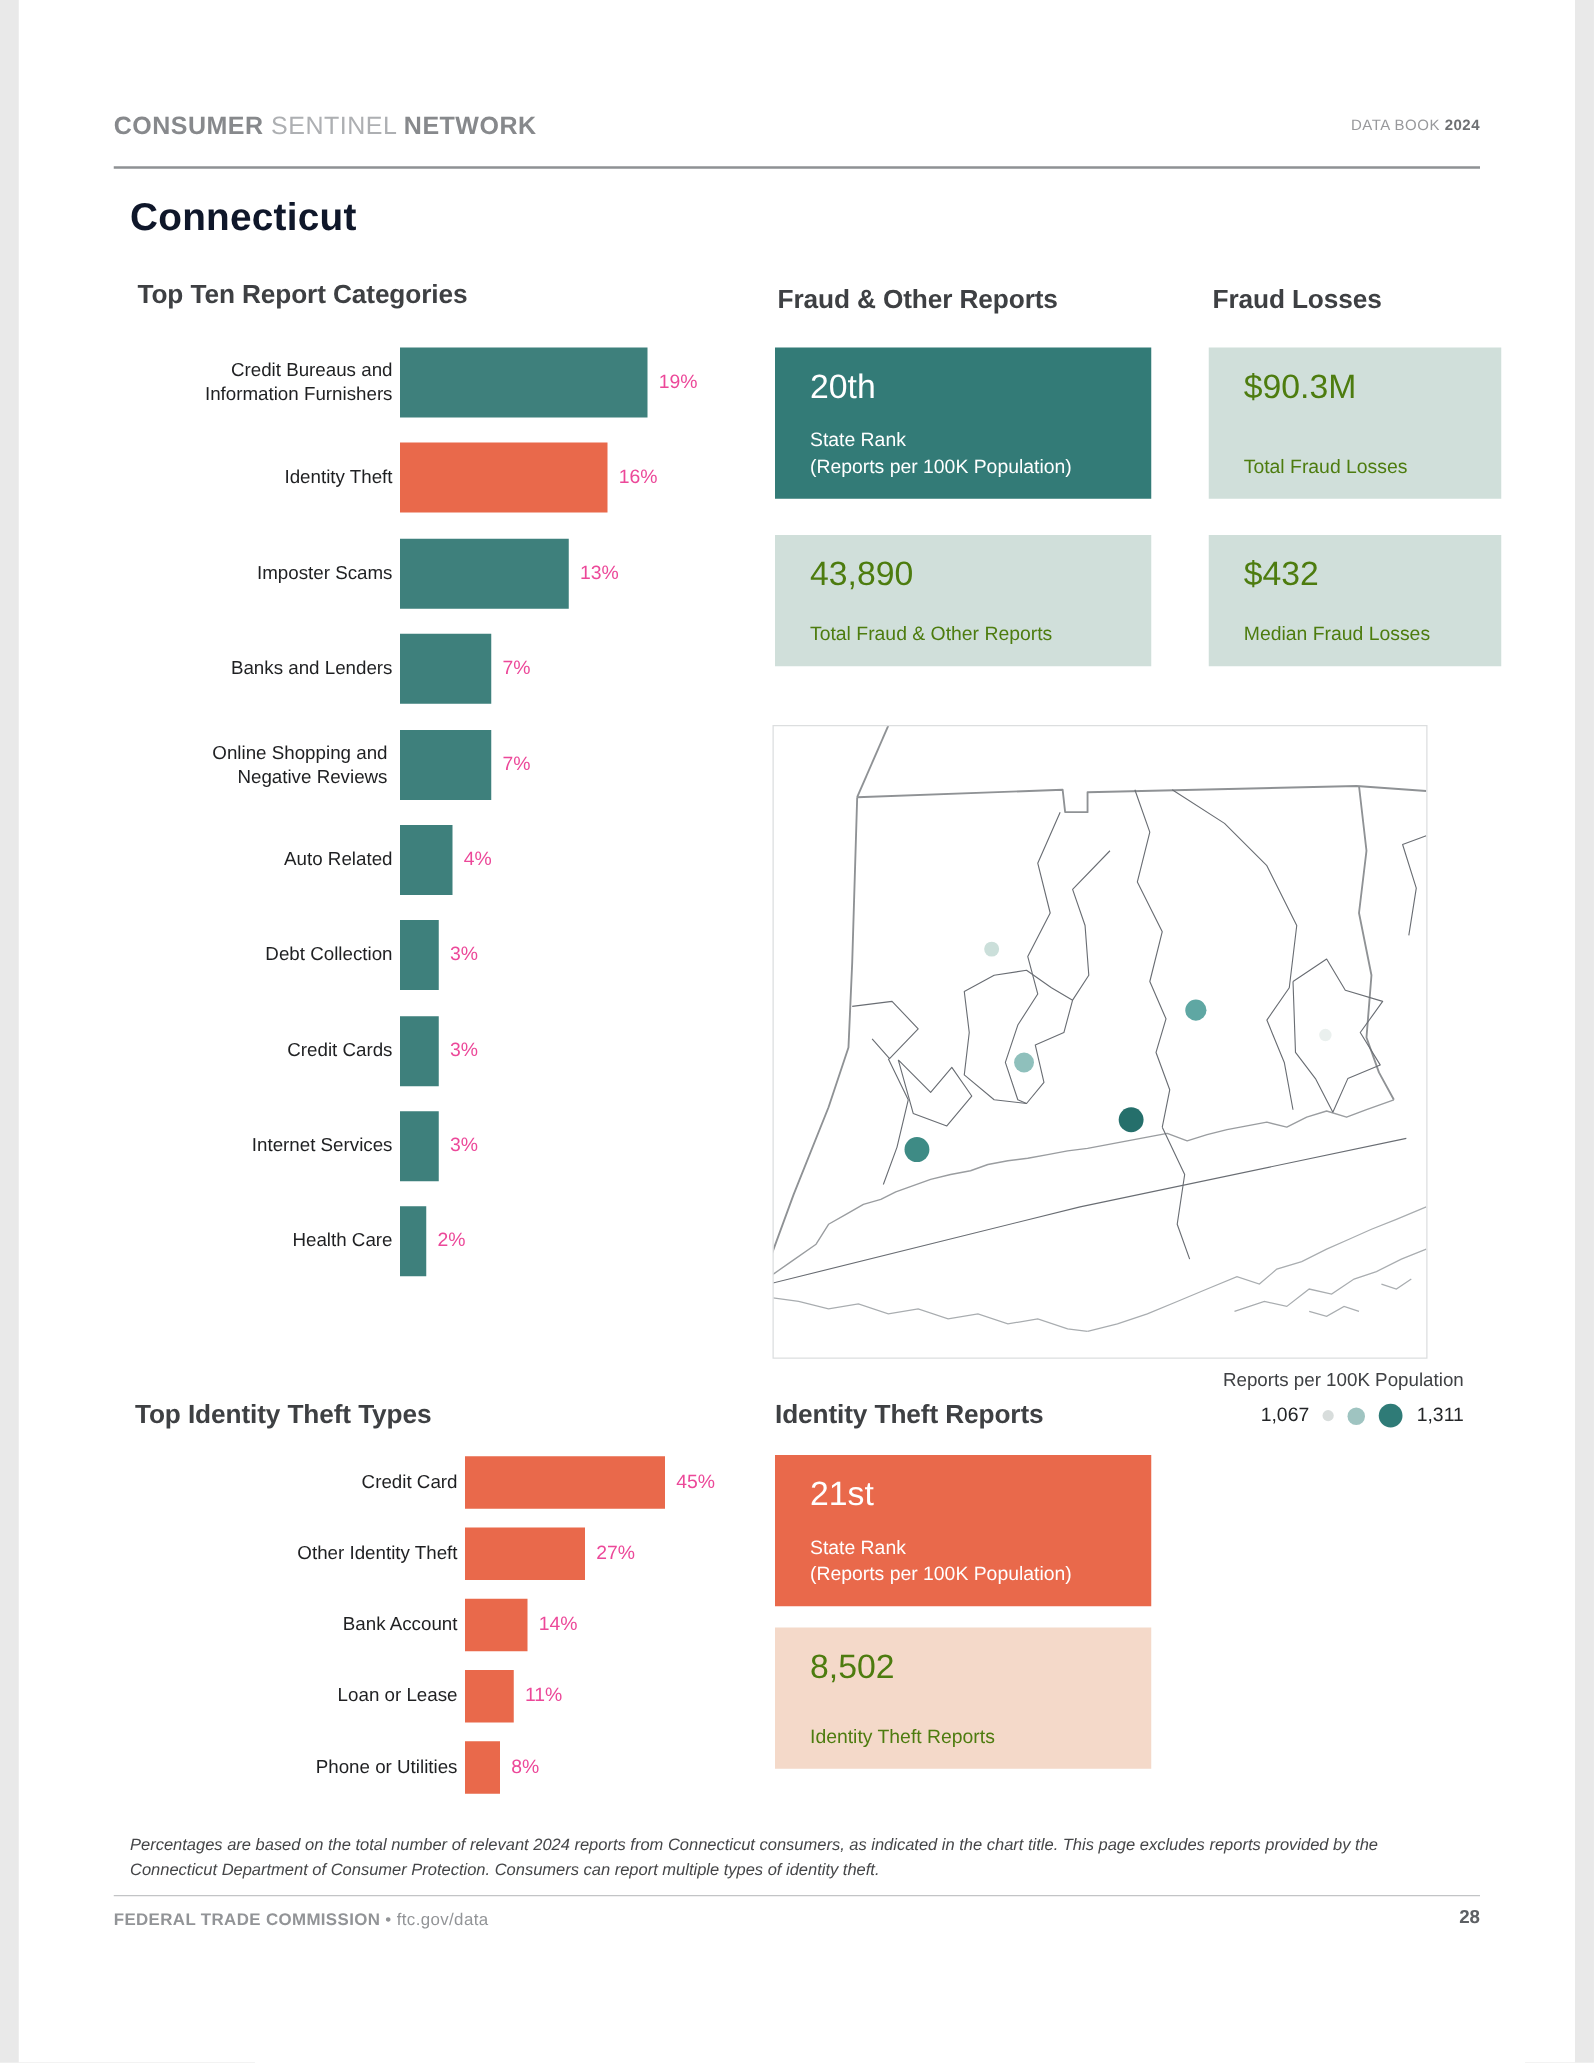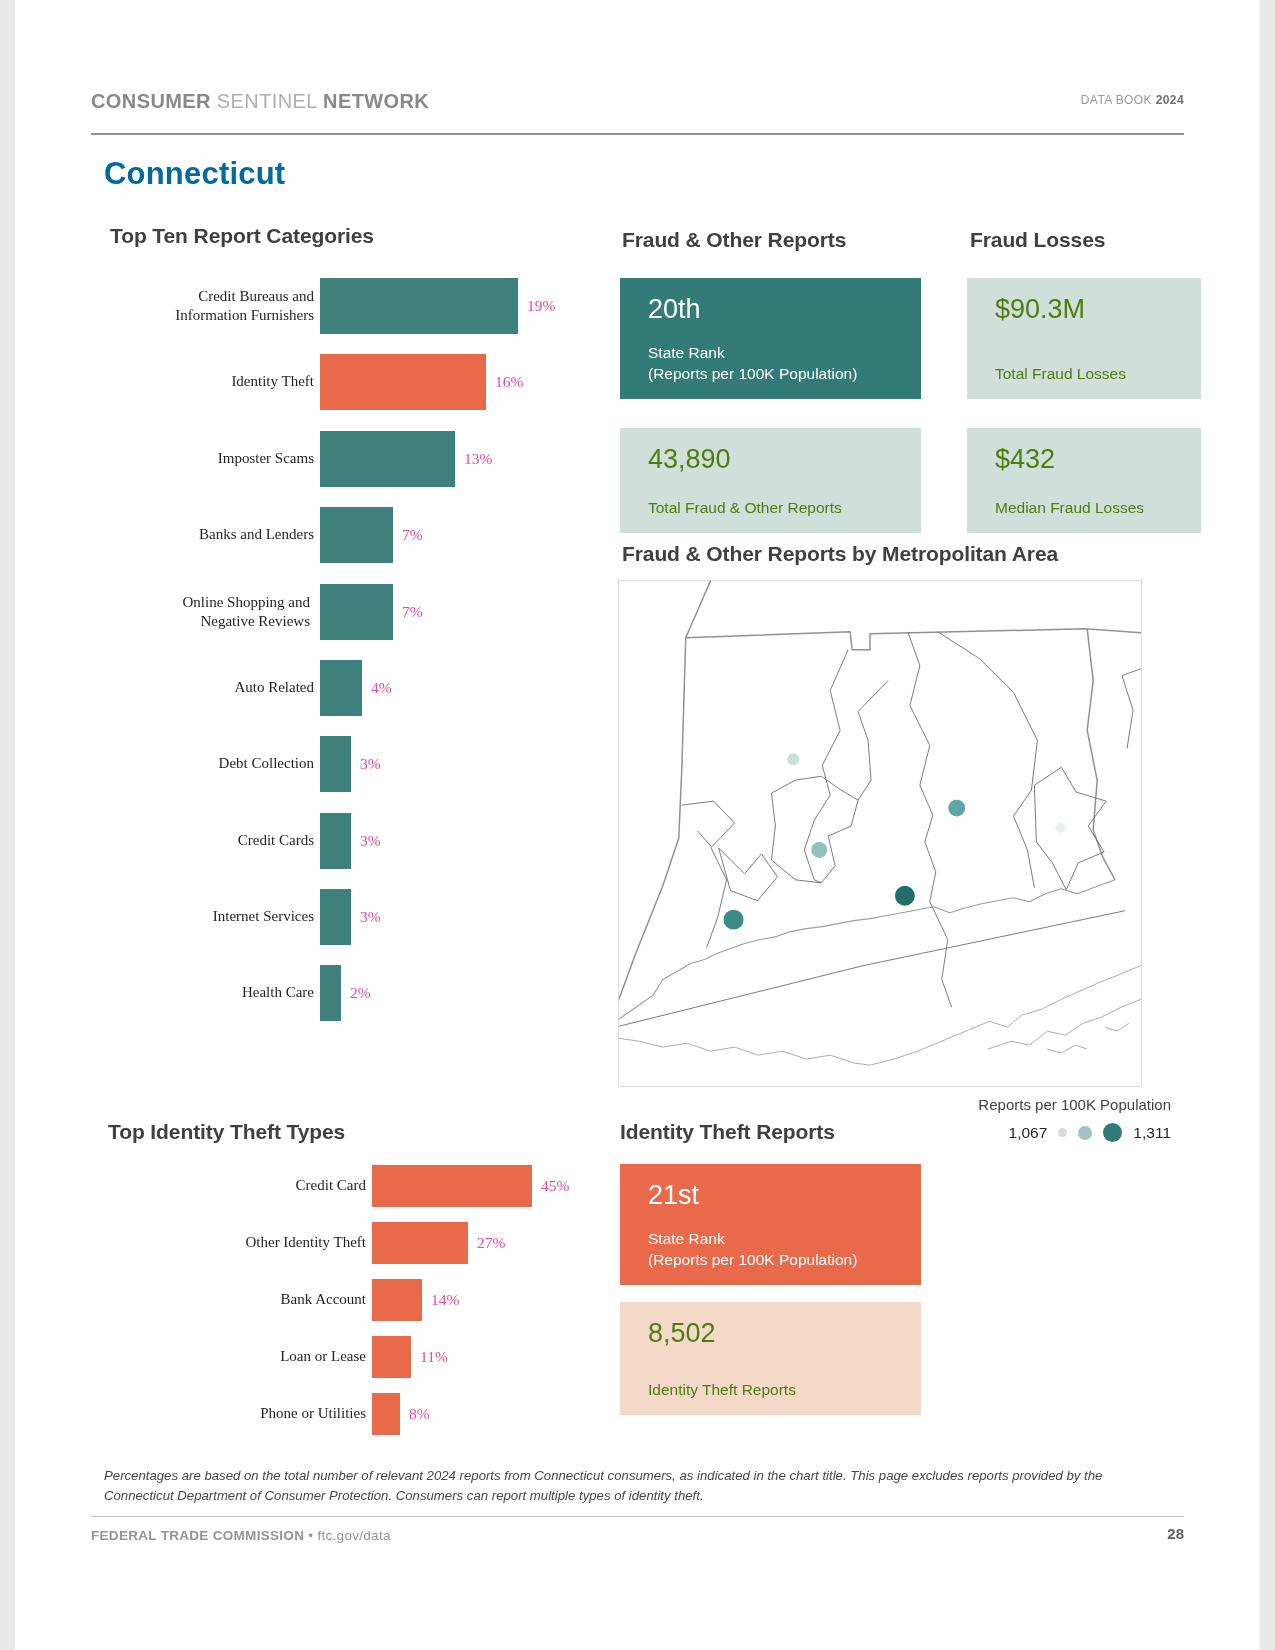--- a/index.html
+++ b/index.html
@@ -11,26 +11,26 @@
   .abs { position:absolute; }
 
   
   .brand { left:76px; top:90px; font-size:20px; letter-spacing:.4px; color:#8a8c8f; }
   .brand .b { font-weight:700; color:#87898c; }
   .brand .light { font-weight:400; color:#adafb2; }
   .databook { right:76px; top:93px; font-size:12px; color:#98999c; letter-spacing:.4px; }
   .databook .b { font-weight:700; color:#6e7073; }
   .rule-top { left:76px; right:76px; top:133px; height:2px; background:#8e9194; }
 
-  .state-title { left:89px; top:156px; font-size:31px; font-weight:700; color:#0369a1; letter-spacing:.2px; }
+  .state-title { left:89px; top:156px; font-size:31px; font-weight:700; color:#0f172a; letter-spacing:.2px; }
 
   .h2 { font-size:21px; font-weight:700; color:#3e4043; letter-spacing:-.1px; }
 
   
-  .chart { left:0; width:605px;font-family:Liberation Serif, serif; }
+  .chart { left:0; width:605px; }
   .bar-row { position:absolute; left:0; display:flex; align-items:center; width:100%; }
   .bar-label { text-align:right; font-size:15px; line-height:1.3; color:#1f2022; white-space:pre-line; box-sizing:border-box; }
   .bar { flex:0 0 auto; }
   .bar-value { margin-left:9px; font-size:15.5px; color:#ec4899; }
 
   
   .statbox { box-sizing:border-box; }
   .statbox .value { position:absolute; left:28px; top:16px; font-size:27px; }
   .statbox .label { position:absolute; left:28px; bottom:14px; font-size:15.5px; line-height:1.35; }
   .box-dark .value, .box-dark .label { color:#ffffff; }
@@ -143,21 +143,20 @@
   <div class="abs h2" style="left:955px; top:228px;">Fraud Losses</div>
   <div class="abs statbox box-light" style="left:952px; top:278px; width:234px; height:121px; background:#D0DFDA;">
     <div class="value">$90.3M</div>
     <div class="label">Total Fraud Losses</div>
   </div>
   <div class="abs statbox box-light" style="left:952px; top:428px; width:234px; height:105px; background:#D0DFDA;">
     <div class="value">$432</div>
     <div class="label">Median Fraud Losses</div>
   </div>
 
-  <div class="abs h2" style="left:607px; top:542px;">Fraud &amp; Other Reports by Metropolitan Area</div>
   <div class="abs map-frame">
     <svg viewBox="0 0 524 507" preserveAspectRatio="none">
 
       <g fill="none" stroke="#8f9295" stroke-width="1.5" stroke-linejoin="round">
         <path d="M97,-12 L67,57"></path>
         <path d="M67,57 L232,51 L234,69 L252,69 L252,53 L468,48 L524,52"></path>
         <path d="M67,57 L63,190 L60,258 L44,306 L16,376 L-6,436"></path>
         <path d="M470,48 L476,100 L470,150 L480,200 L476,250 L486,278 L498,300"></path>
       </g>
 

